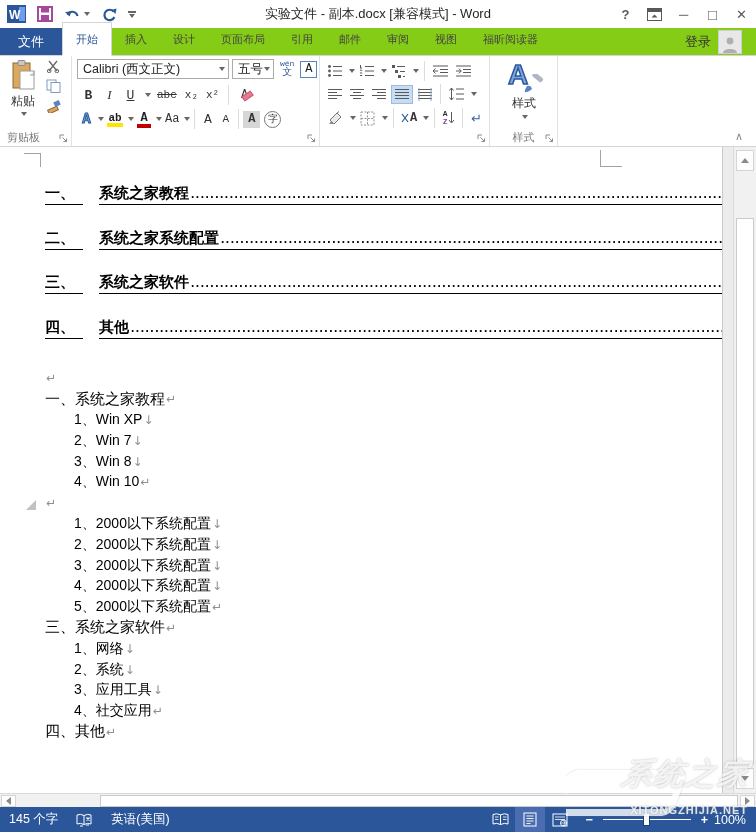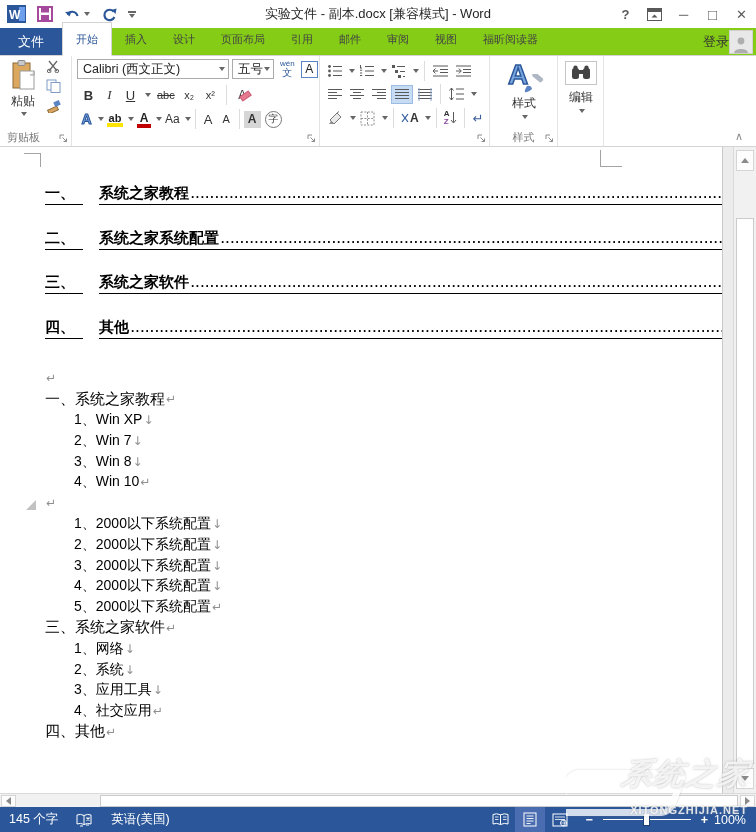--- a/index.html
+++ b/index.html
@@ -15,30 +15,30 @@
 .qat-btn { display:flex; align-items:center; cursor:default; }
 #title-text { position:absolute; left:0; right:0; top:0; height:28px; line-height:28px; text-align:center; font-size:13px; color:#262626; }
 .win-controls { margin-left:auto; display:flex; z-index:2; }
 .win-btn { width:29px; height:28px; display:flex; align-items:center; justify-content:center; font-size:13px; color:#595959; }
 
 
 #tabrow { position:absolute; top:28px; left:0; width:756px; height:28px; background:#84cc16; display:flex; align-items:flex-end; border-bottom:1px solid #d4d4d4; }
 .file-tab { width:62px; height:27px; background:#2b579a; color:#fff; font-size:13px; display:flex; align-items:center; justify-content:center; }
 .tab { height:27px; padding:16px 13px; font-size:11px; color:#444; display:flex; align-items:center;text-align:center; }
 .tab.active { color:#2b579a; background:#fff; border:1px solid #d4d4d4; border-bottom:1px solid #fff; margin-bottom:-1px; height:28px; }
-.signin { margin-left:auto; display:flex; align-items:center; padding-right:3px; font-size:13px; color:#333; height:27px; }
+.signin { margin-left:auto; display:flex; align-items:center; gap:7px; padding-right:14px; font-size:13px; color:#333; height:27px; }
 .avatar { width:24px; height:24px; background:#e8e8e8; border:1px solid #d0d0d0; display:flex; align-items:flex-end; justify-content:center; overflow:hidden; }
 
 
 #ribbon { position:absolute; top:56px; left:0; width:756px; height:91px; background:#fff; border-bottom:1px solid #d4d4d4; font-size:12px; }
 .group { position:absolute; top:0; height:90px; border-right:1px solid #e3e3e3; }
 .grp-label { position:absolute; bottom:1px; left:0; right:0; text-align:center; font-size:11px; color:#7a7a7a; }
 .launcher { position:absolute; bottom:3px; right:3px; }
 .row { position:absolute; display:flex; align-items:center; }
-.sb { display:inline-flex; align-items:center; justify-content:center; height:20px; min-width:17px; padding:0 2px; color:#333; }
+.sb { display:inline-flex; align-items:center; justify-content:center; height:20px; min-width:17px; padding:0 2px; color:#333;font-family:Liberation Mono, monospace; }
 .combo { display:flex; align-items:center; border:1px solid #ababab; height:20px; background:#fff; color:#222; font-size:12.5px; padding:0 3px 0 5px; white-space:nowrap; }
 .big-btn { display:flex; flex-direction:column; align-items:center; justify-content:flex-start; color:#333; }
 .ic { display:block; }
 .bar-under { display:block; height:4px; margin-top:-1px; }
 
 
 #doc { position:absolute; top:147px; left:0; width:756px; height:646px; background:#fff; overflow:hidden; }
 #page-edge { position:absolute; left:722px; top:0; width:1px; height:646px; background:#c9c9c9; }
 #doc-gutter { position:absolute; left:723px; top:0; width:10px; height:646px; background:#ececec; }
 .cropmark { position:absolute; }
@@ -408,35 +408,20 @@
     </div>
     <div class="grp-label">样式</div>
     <span class="launcher">
       <svg class="ic" width="9" height="9">
           <path d="M1 1 H5 M1 1 V5" stroke="#8a8a8a" fill="none"></path>
           <path d="M3.5 3.5 L7.5 7.5 M7.5 4.5 V7.5 H4.5" stroke="#8a8a8a" fill="none"></path>
         </svg>
     </span>
   </div>
 
-  <div class="group" style="left:558px;width:46px;border-right:1px solid #e3e3e3;">
-    <div class="big-btn abs" style="left:5px;top:5px;width:36px;">
-      <span style="border:1px solid #c6c6c6;padding:3px 5px;background:#fff;">
-        <svg class="ic" width="20" height="16">
-            <rect x="1" y="3" width="7" height="11" rx="2.5" fill="#444"></rect>
-            <rect x="12" y="3" width="7" height="11" rx="2.5" fill="#444"></rect>
-            <rect x="7" y="5" width="6" height="4" fill="#444"></rect>
-            <circle cx="4.5" cy="2.8" r="2.2" fill="#444"></circle>
-            <circle cx="15.5" cy="2.8" r="2.2" fill="#444"></circle>
-          </svg>
-      </span>
-      <span style="margin-top:4px;">编辑</span>
-      <span class="dd" style="margin-top:3px;"></span>
-    </div>
-  </div>
 </div>
 
 <div id="ribbon-collapse">∧</div>
 
 <div id="doc">
 
   <div class="cropmark" style="left:24px;top:6px;width:17px;height:14px;border-top:1px solid #a3a3a3;border-right:1px solid #a3a3a3;"></div>
   <div class="cropmark" style="left:600px;top:3px;width:22px;height:17px;border-left:1px solid #a3a3a3;border-bottom:1px solid #a3a3a3;"></div>
 
   <div id="toc">

